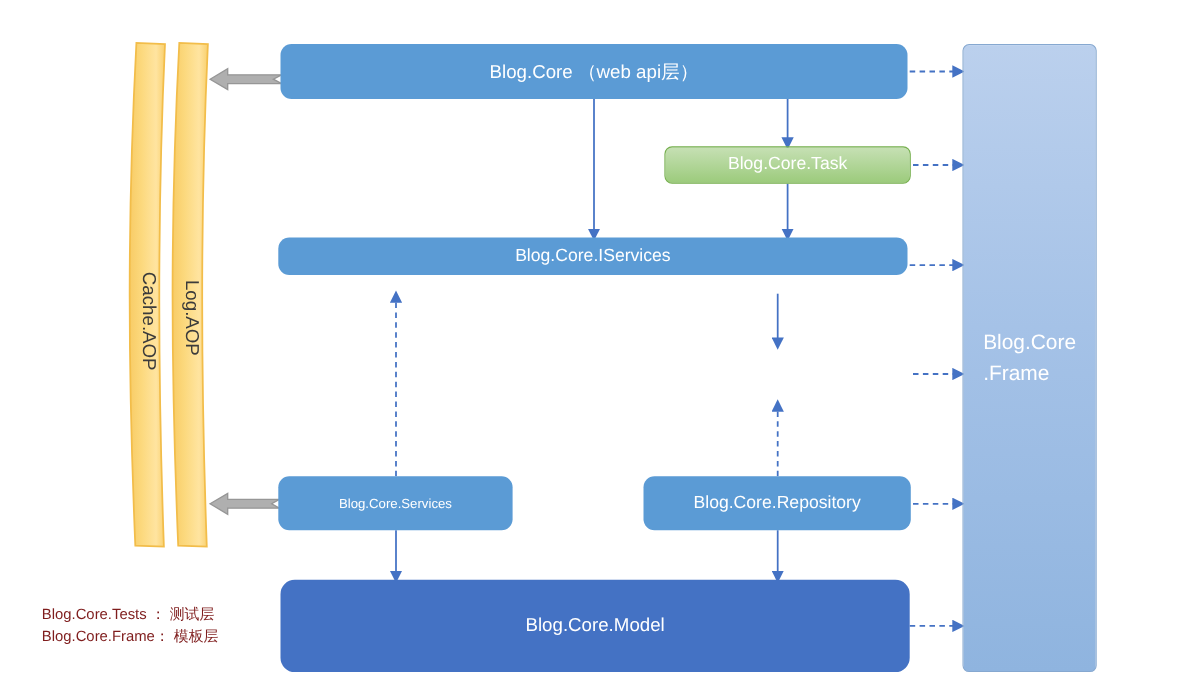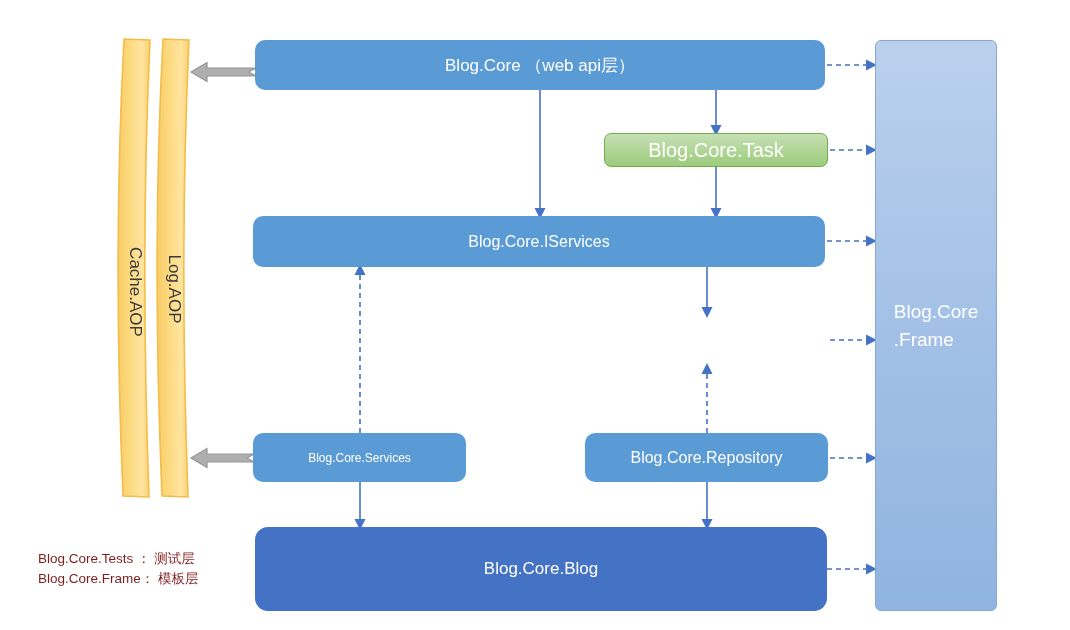--- a/index.html
+++ b/index.html
@@ -14,25 +14,25 @@
   .box{
     position:absolute;
     display:flex;align-items:center;justify-content:center;
     color:#ffffff;
     box-sizing:border-box;
     text-align:center;
   }
   .blue{background:#5B9BD5;border-radius:10px;}
   #box-web-api{left:255px;top:40px;width:570px;height:50px;font-size:17px;}
   #box-task{
-    left:604px;top:133px;width:224px;height:34px;font-size:20px;
+    left:604px;top:133px;width:224px;height:34px;font-size:16px;
     background:linear-gradient(180deg,#C6E0B4 0%,#9CCB7C 100%);
     border:1.4px solid #74AE4C;border-radius:7px;
   }
-  #box-iservices{left:253px;top:216px;width:572px;height:51px;font-size:16px;}
+  #box-iservices{left:253px;top:216px;width:572px;height:34px;font-size:16px;}
   #box-irepository{left:585px;top:315px;width:243px;height:51px;font-size:16px;}
   #box-services{left:253px;top:433px;width:213px;height:49px;font-size:12px;}
   #box-repository{left:585px;top:433px;width:243px;height:49px;font-size:16px;}
   #box-model{
     left:255px;top:527px;width:572px;height:84px;font-size:17px;
     background:#4472C4;border-radius:13px;
   }
   #box-common{
     left:875px;top:40px;width:122px;height:571px;font-size:19px;
     background:linear-gradient(180deg,#BBD0ED 0%,#A5C2E7 45%,#8FB4DF 100%);
@@ -125,21 +125,21 @@
 
   <div class="box blue" id="box-services">
     <span>Blog.Core.Services</span>
   </div>
 
   <div class="box blue" id="box-repository">
     <span>Blog.Core.Repository</span>
   </div>
 
   <div class="box" id="box-model">
-    <span>Blog.Core.Blog</span>
+    <span>Blog.Core.Model</span>
   </div>
 
   <div class="box" id="box-common">
     <div class="two-line">
       <div>Blog.Core</div>
       <div>.Frame</div>
     </div>
   </div>
 
   <div class="band-label" id="cache-label">Cache.AOP</div>

